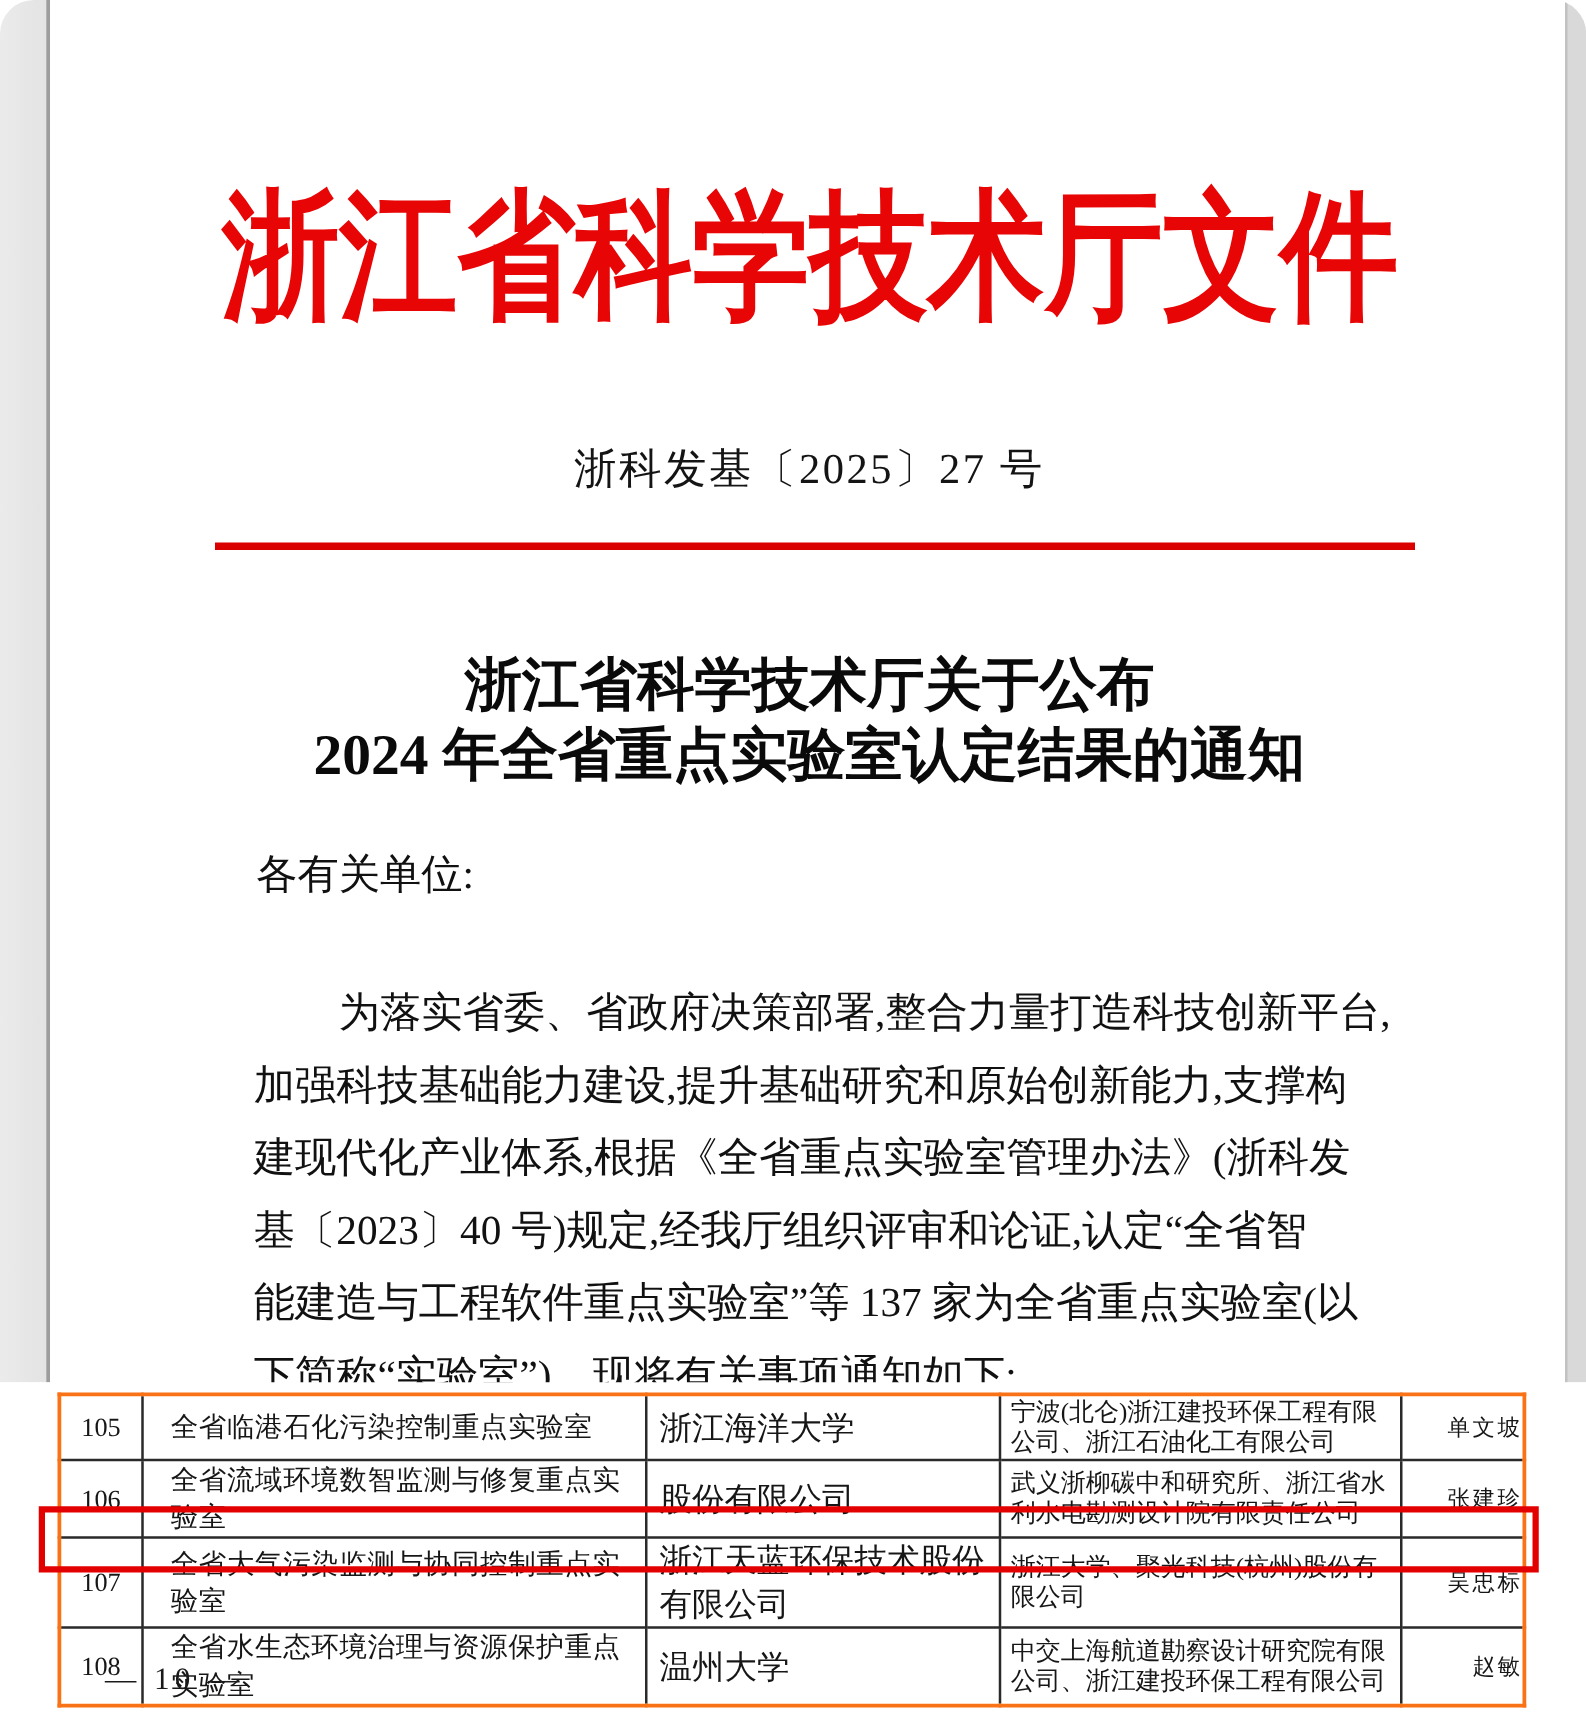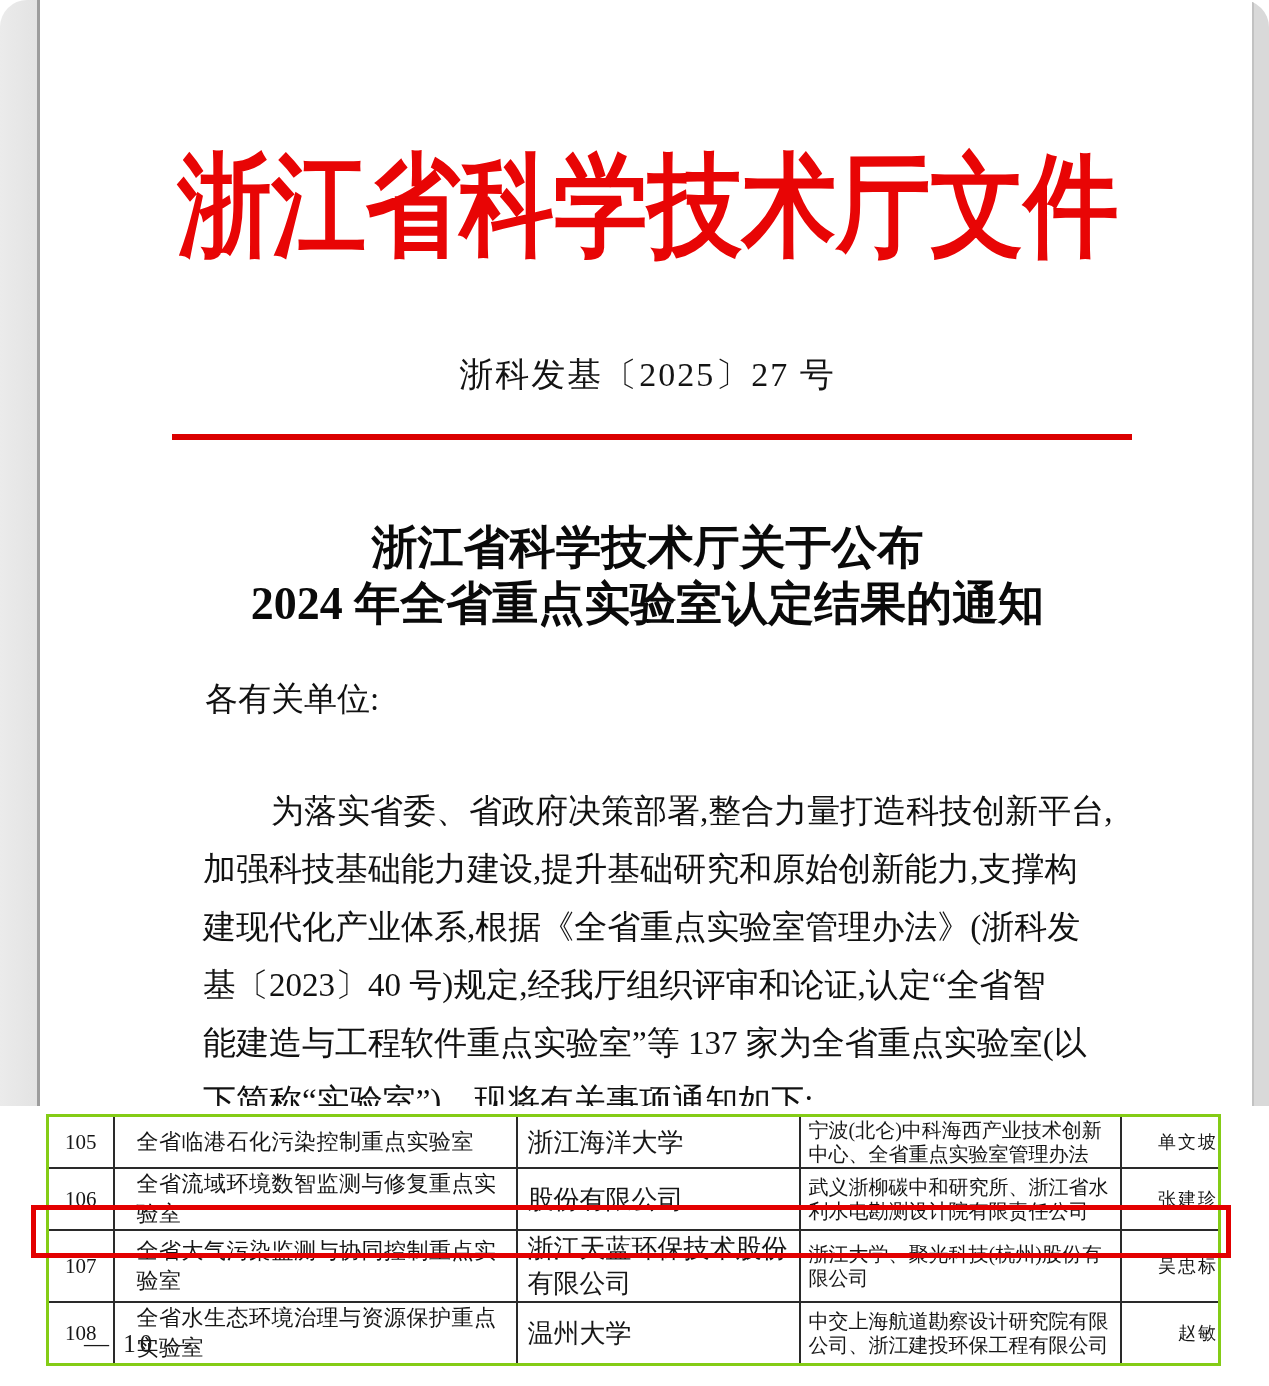--- a/index.html
+++ b/index.html
@@ -121,21 +121,21 @@
     height: 280px;
     background: #ffffff;
   }
   table.results {
     position: absolute;
     left: 46px;
     top: 8px;
     width: 1172px;
     border-collapse: collapse;
     table-layout: fixed;
-    border: 3px solid #84cc16;
+    border: 3px solid #f97316;
   }
   table.results td {
     border: 2px solid #2a2a2a;
     height: 48px;
     vertical-align: middle;
     color: #161616;
   }
   td.c-num  { text-align: center; font-size: 21px; }
   td.c-lab  { padding-left: 22px; font-size: 22px; letter-spacing: 0.5px; }
   td.c-inst { padding-left: 10px; font-size: 26px; }
@@ -201,21 +201,21 @@
         <col style="width:403px">
         <col style="width:283px">
         <col style="width:321px">
         <col style="width:99px">
       </colgroup>
       <tbody>
         <tr>
           <td class="c-num">105</td>
           <td class="c-lab">全省临港石化污染控制重点实验室</td>
           <td class="c-inst">浙江海洋大学</td>
-          <td class="c-part">宁波(北仑)中科海西产业技术创新中心、全省重点实验室管理办法</td>
+          <td class="c-part">宁波(北仑)浙江建投环保工程有限公司、浙江石油化工有限公司</td>
           <td class="c-dir">单文坡</td>
         </tr>
         <tr>
           <td class="c-num">106</td>
           <td class="c-lab">全省流域环境数智监测与修复重点实验室</td>
           <td class="c-inst">股份有限公司</td>
           <td class="c-part">武义浙柳碳中和研究所、浙江省水利水电勘测设计院有限责任公司</td>
           <td class="c-dir">张建珍</td>
         </tr>
         <tr>

